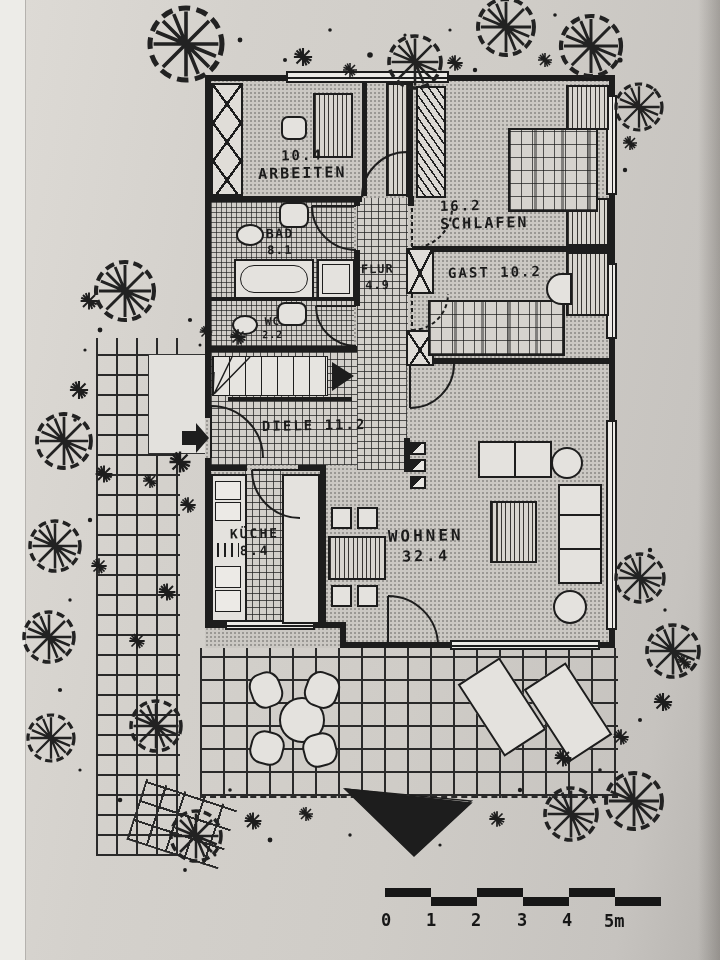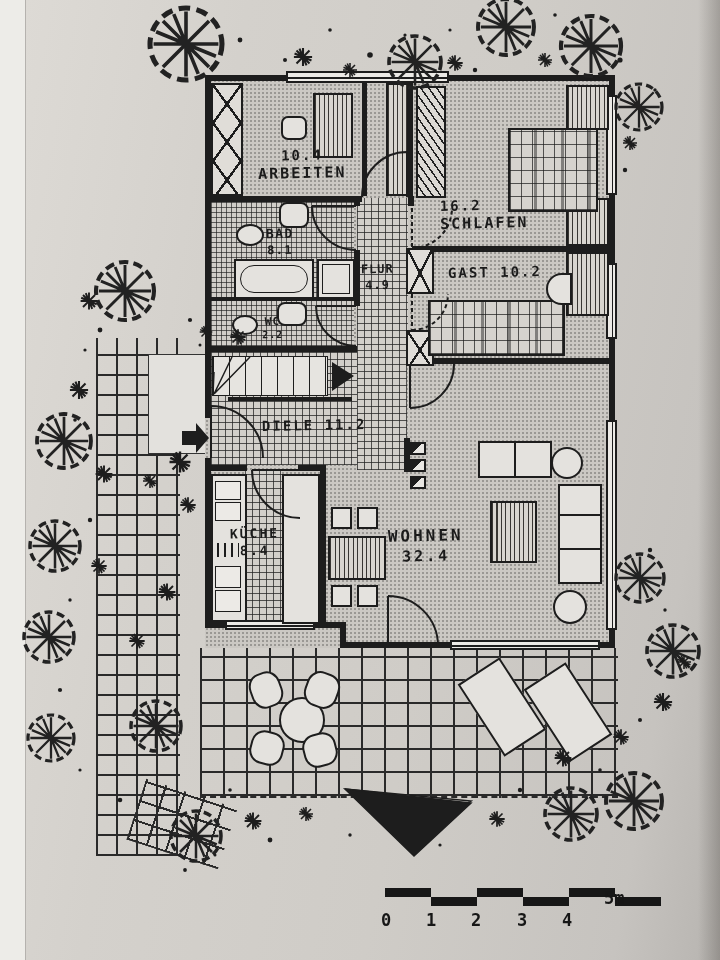--- a/index.html
+++ b/index.html
@@ -315,16 +315,16 @@
     <div class="bar" style="left:431px;top:897px;width:46px;height:9px;"></div>
     <div class="bar" style="left:477px;top:888px;width:46px;height:9px;"></div>
     <div class="bar" style="left:523px;top:897px;width:46px;height:9px;"></div>
     <div class="bar" style="left:569px;top:888px;width:46px;height:9px;"></div>
     <div class="bar" style="left:615px;top:897px;width:46px;height:9px;"></div>
     <span class="sc" style="left:381px;top:910px;">0</span>
     <span class="sc" style="left:426px;top:910px;">1</span>
     <span class="sc" style="left:471px;top:910px;">2</span>
     <span class="sc" style="left:517px;top:910px;">3</span>
     <span class="sc" style="left:562px;top:910px;">4</span>
-    <span class="sc" style="left:604px;top:888px;">5m</span>
+    <span class="sc" style="left:604px;top:911px;">5m</span>
   </div>
 
 </div>
 
 </body></html>

